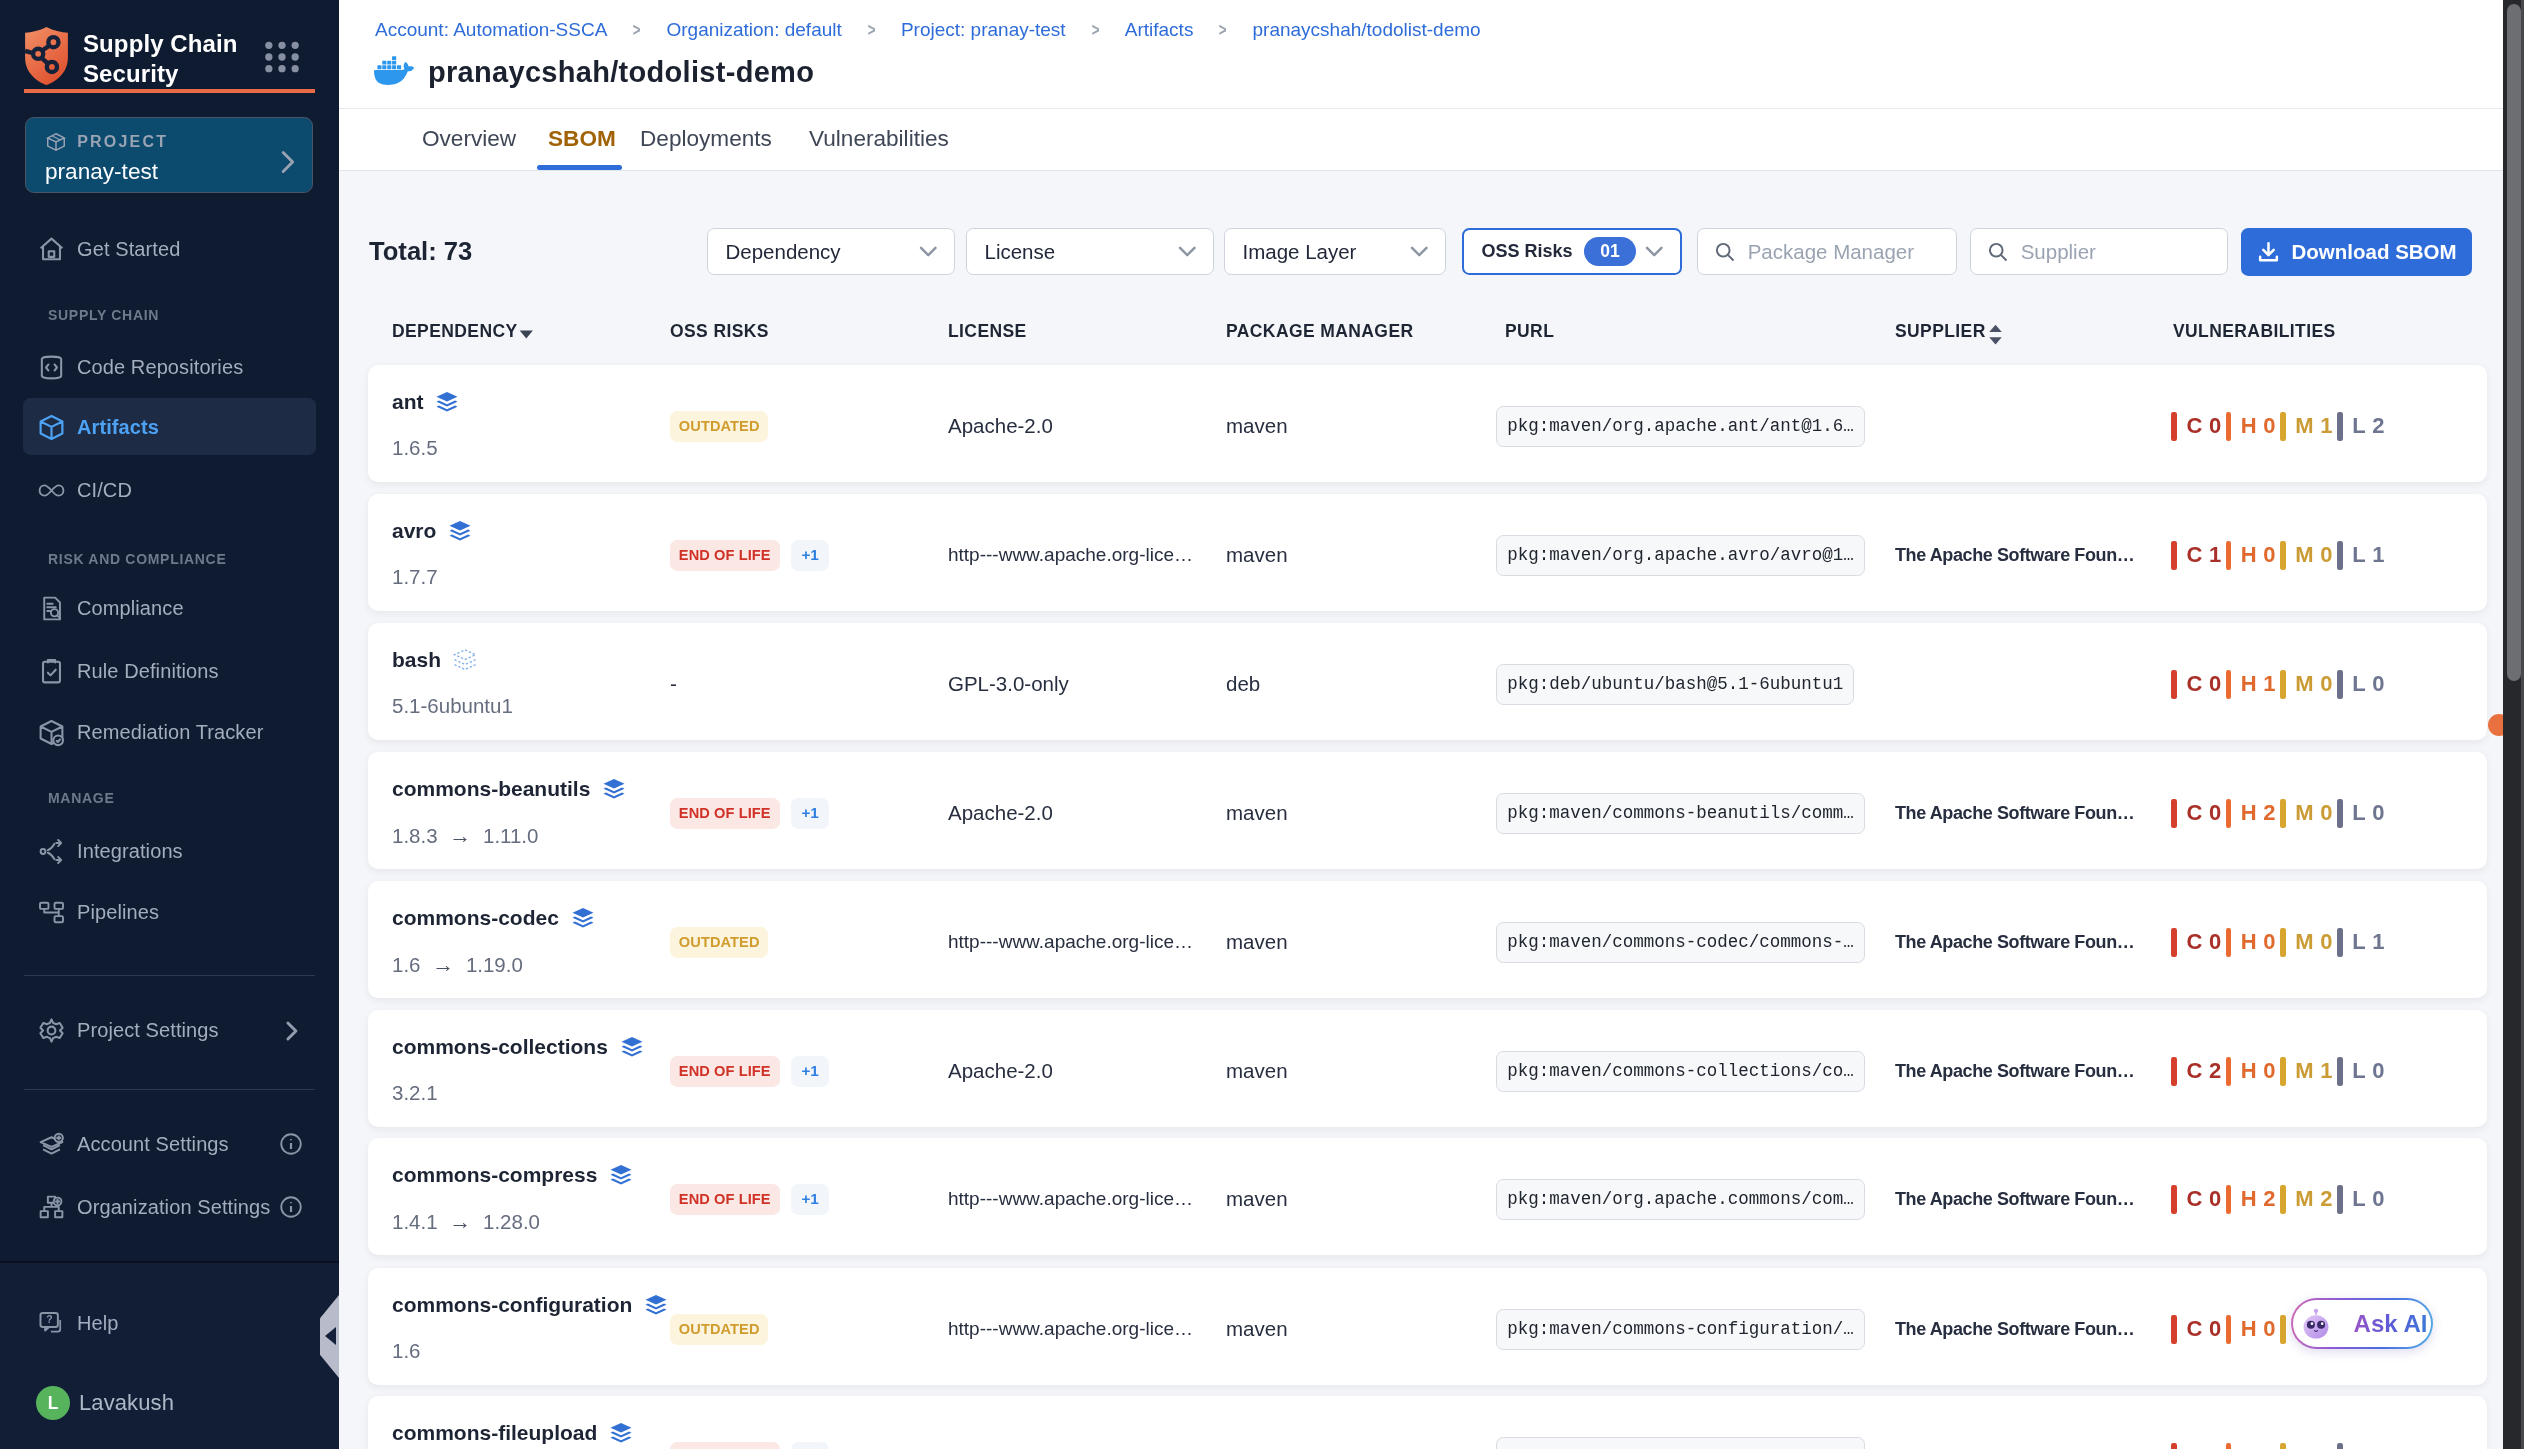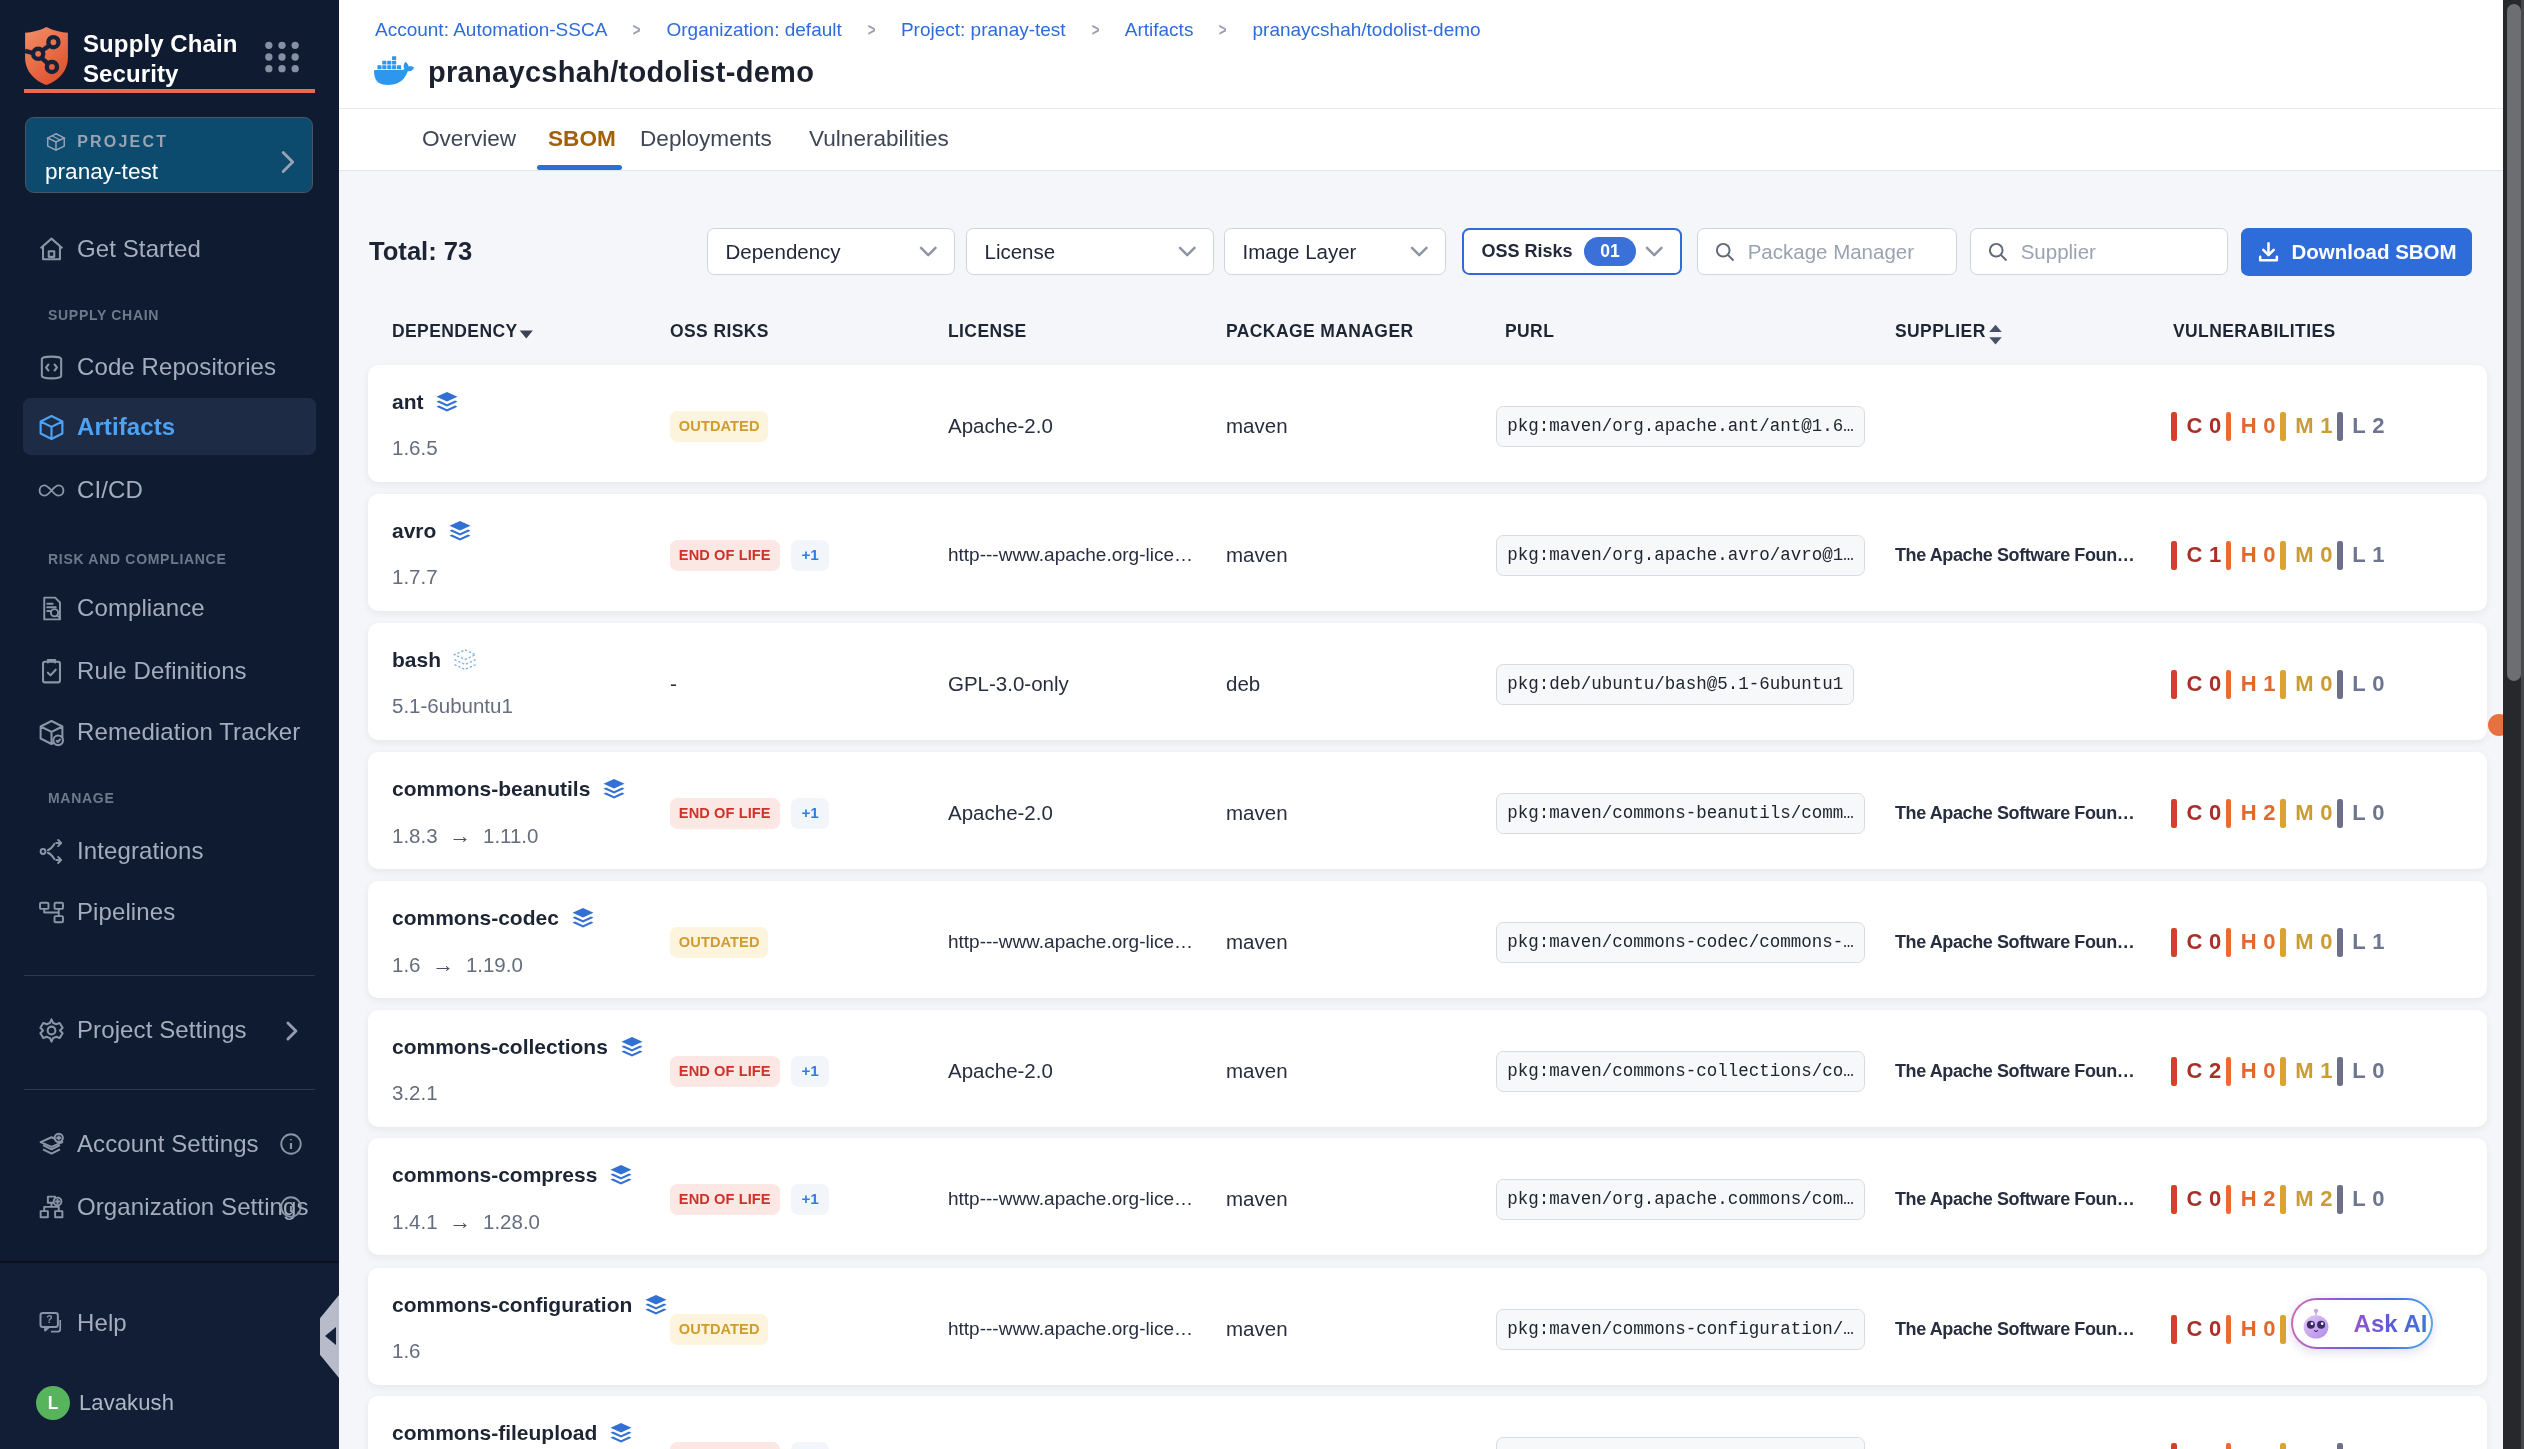--- a/index.html
+++ b/index.html
@@ -12,21 +12,21 @@
 .logo-txt { position:absolute; left:83px; top:29px; color:#fff; font-size:24px; font-weight:700; line-height:30px; letter-spacing:0.1px; }
 .griddots { position:absolute; left:263px; top:40px; }
 .orangebar { position:absolute; left:24px; top:89px; width:291px; height:4.4px; background:#e86a47; }
 .projbox { position:absolute; left:25px; top:117px; width:288px; height:76px; background:#0c4a6e; border:1.5px solid #4a5565; border-radius:8.8px; }
 .projrow1 { position:absolute; left:19px; top:13px; display:flex; align-items:center; gap:10.2px; }
 .projlabel { font-size:16px; font-weight:700; letter-spacing:2.2px; color:#9aa3b4; }
 .projname { position:absolute; left:19px; top:41px; font-size:22.6px; color:#fcfdff; font-weight:500; }
 .projchev { position:absolute; right:16px; top:30px; }
 .sitem { position:absolute; left:0; width:339px; height:56px; display:flex; align-items:center; }
 .sitem .ic { position:absolute; left:37px; width:29px; height:29px; display:flex; align-items:center; justify-content:center; }
-.sitem .tx { position:absolute; left:77px; font-size:24px; color:#a3adbe; letter-spacing:0.1px; }
+.sitem .tx { position:absolute; left:77px; font-size:20px; color:#a3adbe; letter-spacing:0.1px; }
 .slabel { position:absolute; left:48px; font-size:14px; color:#6d7a8d; letter-spacing:0.7px; font-weight:700; }
 .sel { position:absolute; left:23.4px; width:293px; height:57px; background:#1d2b45; border-radius:7.3px; }
 .sdiv { position:absolute; left:24px; width:291px; height:0; border-top:1.5px solid #2b3850; }
 .iright { position:absolute; left:285px; }
 #sbottom { position:absolute; left:0; top:1261px; width:339px; height:188px; background:#111e35; border-top:2.2px solid #091120; }
 .avatar { position:absolute; left:36px; top:1386px; width:34px; height:34px; border-radius:50%; background:#57b35c; color:#fff; font-size:17.5px; font-weight:700; display:flex; align-items:center; justify-content:center; }
 
 
 #collapsehandle { position:absolute; left:320px; top:1295px; width:19px; height:83px; background:#b7bbca; clip-path:polygon(100% 0, 0 28%, 0 72%, 100% 100%); }
 #collapsetri { position:absolute; left:325px; top:1327px; width:0; height:0; border-top:9.5px solid transparent; border-bottom:9.5px solid transparent; border-right:11px solid #13203a; }

